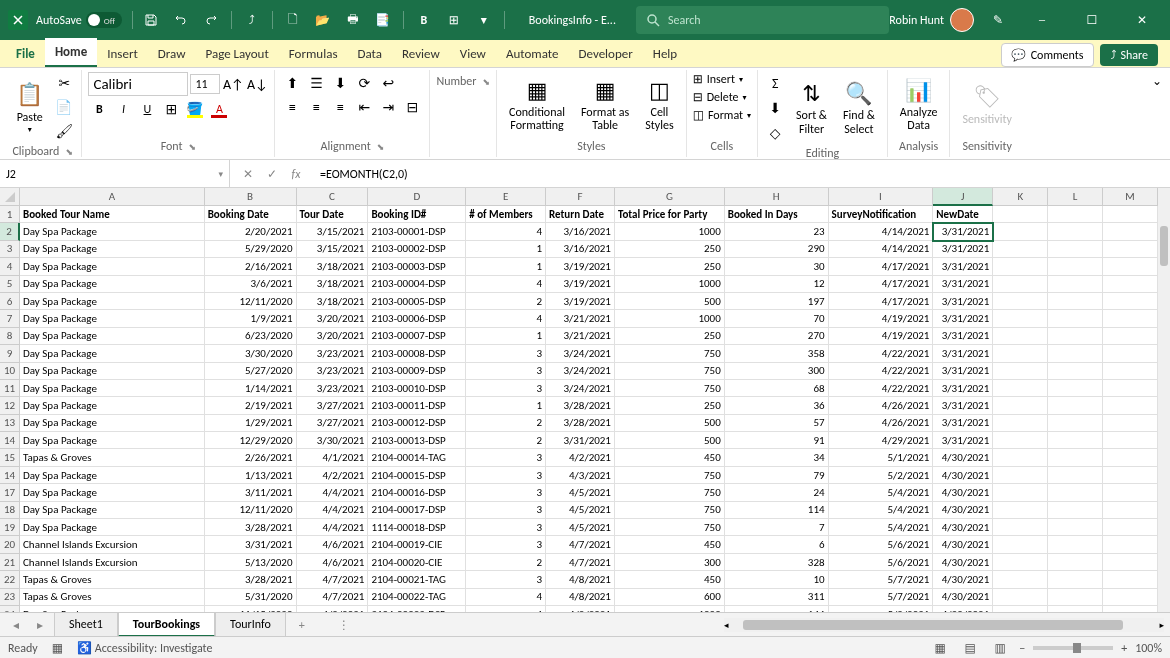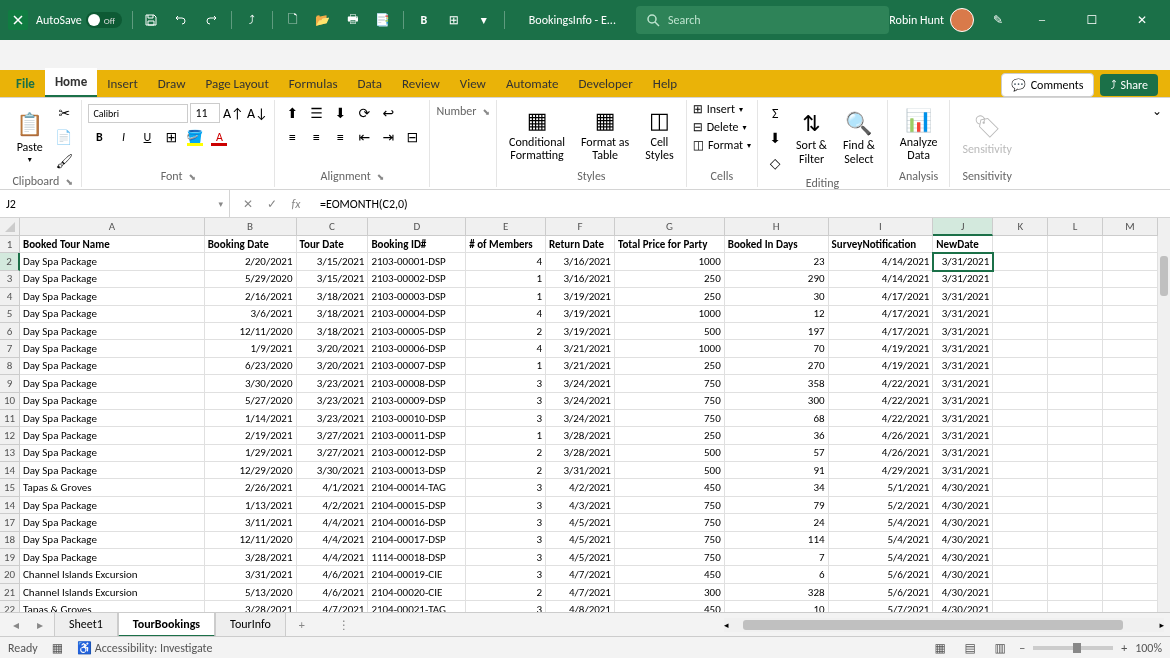--- a/index.html
+++ b/index.html
@@ -16,40 +16,40 @@
 .qat-btn { width: 28px; height: 28px; display: flex; align-items: center; justify-content: center; color: #fff; border-radius: 2px; cursor: pointer; }
 .qat-sep { width: 1px; height: 18px; background: rgba(255,255,255,0.3); margin: 0 4px; align-self: center; }
 .doc-title { margin-left: 20px; font-size: 12px; }
 .searchbox { flex: 1; max-width: 310px; margin-left: 20px; background: #2e8358; height: 28px; border-radius: 4px; display: flex; align-items: center; padding: 0 10px; color: #bde3ce; gap: 8px; }
 .titlebar-right { margin-left: auto; display: flex; align-items: center; gap: 10px; }
 .user { display: flex; align-items: center; gap: 6px; font-size: 12px; }
 .avatar { width: 24px; height: 24px; border-radius: 50%; background: #d97a4a; border: 1px solid #fff; }
 .window-btn { width: 40px; height: 40px; display: flex; align-items: center; justify-content: center; color: #fff; cursor: pointer; }
 
 
-.ribbon-tabs { background: #eab308; height: 28px; display: flex; align-items: end; padding: 0 6px; border-bottom: 1px solid #d4d4d4; margin-top: 30px; }
+.ribbon-tabs { background: #fef9c3; height: 28px; display: flex; align-items: end; padding: 0 6px; border-bottom: 1px solid #d4d4d4; }
 .tab { padding: 6px 10px; font-size: 13px; cursor: pointer; color: #333; }
 .tab.active { border-bottom: 2px solid #1b7048; background: #fff; font-weight: 600; }
 .tab.file { color: #1b7048; font-weight: 600; }
 .ribbon-right { margin-left: auto; display: flex; gap: 6px; align-items: center; padding-right: 6px; }
 .comments-btn { background: #fff; border: 1px solid #ccc; padding: 4px 10px; border-radius: 4px; display: flex; align-items: center; gap: 4px; cursor: pointer; }
 .share-btn { background: #1b7048; color: #fff; padding: 4px 10px; border-radius: 4px; display: flex; align-items: center; gap: 4px; cursor: pointer; }
 
 
 .ribbon { background: #fff; height: 92px; display: flex; border-bottom: 1px solid #d4d4d4; padding: 2px 4px; }
 .group { display: flex; flex-direction: column; justify-content: space-between; padding: 2px 6px; border-right: 1px solid #e5e5e5; }
 .group-content { display: flex; align-items: center; gap: 4px; flex: 1; }
 .group-label { font-size: 11px; color: #666; text-align: center; padding: 2px 0; display: flex; justify-content: center; align-items: center; gap: 6px; }
 .dlg-launcher { font-size: 9px; color: #888; cursor: pointer; }
 .big-btn { display: flex; flex-direction: column; align-items: center; justify-content: center; padding: 2px 6px; cursor: pointer; font-size: 11px; }
 .big-btn .icon { font-size: 22px; margin-bottom: 2px; }
 .small-btn { width: 22px; height: 22px; display: flex; align-items: center; justify-content: center; cursor: pointer; border-radius: 2px; font-size: 14px; }
 .vstack { display: flex; flex-direction: column; gap: 2px; }
 .hstack { display: flex; gap: 2px; align-items: center; }
-.font-name { border: 1px solid #ccc; padding: 2px 4px; width: 100px; font-size: 10px; }
+.font-name { border: 1px solid #ccc; padding: 2px 4px; width: 100px; font-size: 15px; }
 .font-size { border: 1px solid #ccc; padding: 2px 4px; width: 30px; font-size: 12px; }
 .num-format { border: 1px solid #ccc; padding: 2px 6px; width: 115px; font-size: 12px; }
 .color-btn { position: relative; }
 .color-underline { position: absolute; bottom: 2px; left: 3px; right: 3px; height: 3px; }
 
 
 .formula-bar { background: #fff; height: 28px; display: flex; align-items: center; border-bottom: 1px solid #d4d4d4; }
 .namebox { width: 230px; border-right: 1px solid #d4d4d4; padding: 0 6px; height: 100%; display: flex; align-items: center; justify-content: space-between; }
 .namebox input { border: none; width: 180px; font-size: 12px; outline: none; }
 .fx-btns { display: flex; gap: 4px; padding: 0 8px; align-items: center; }

